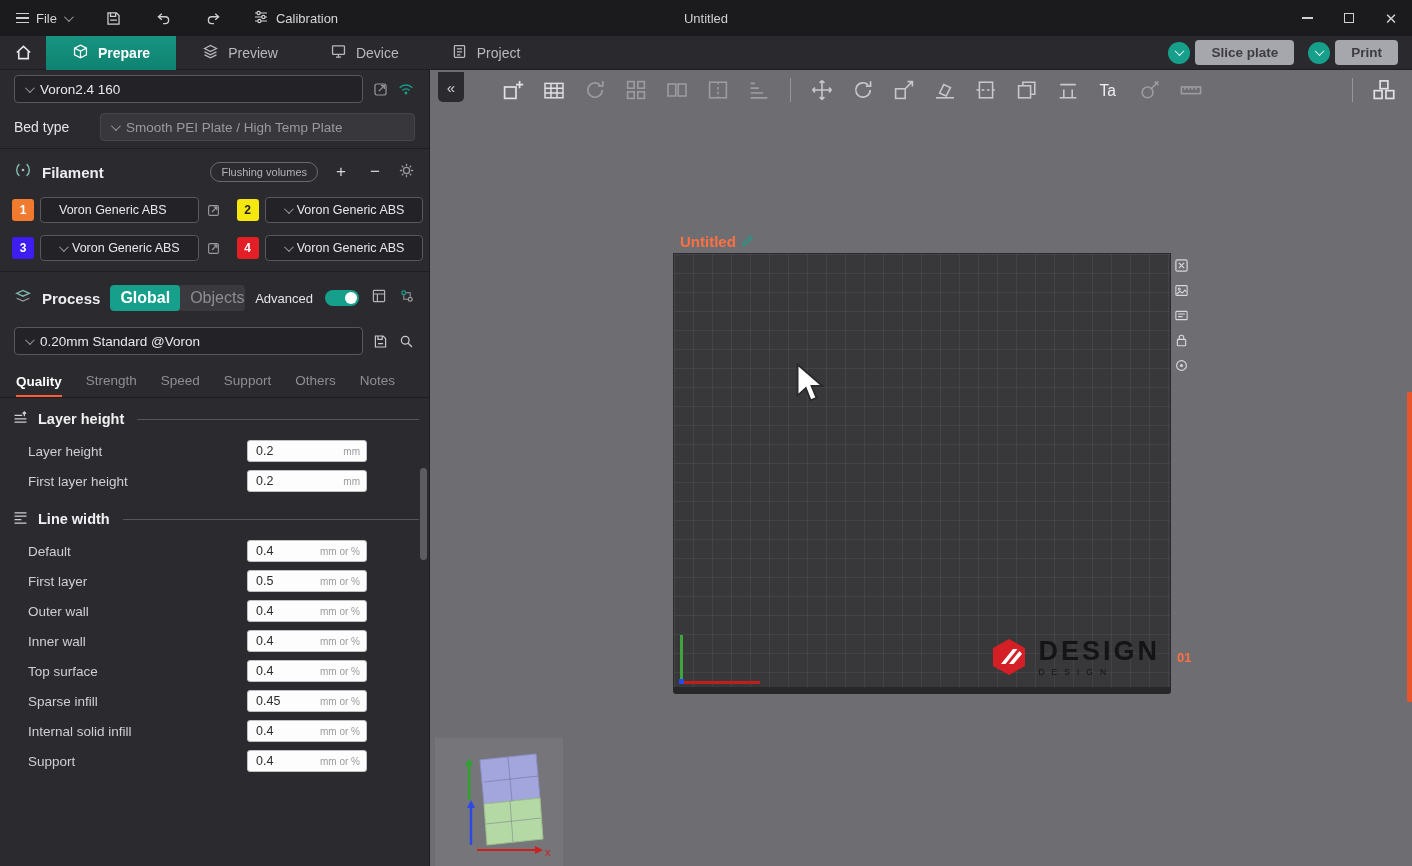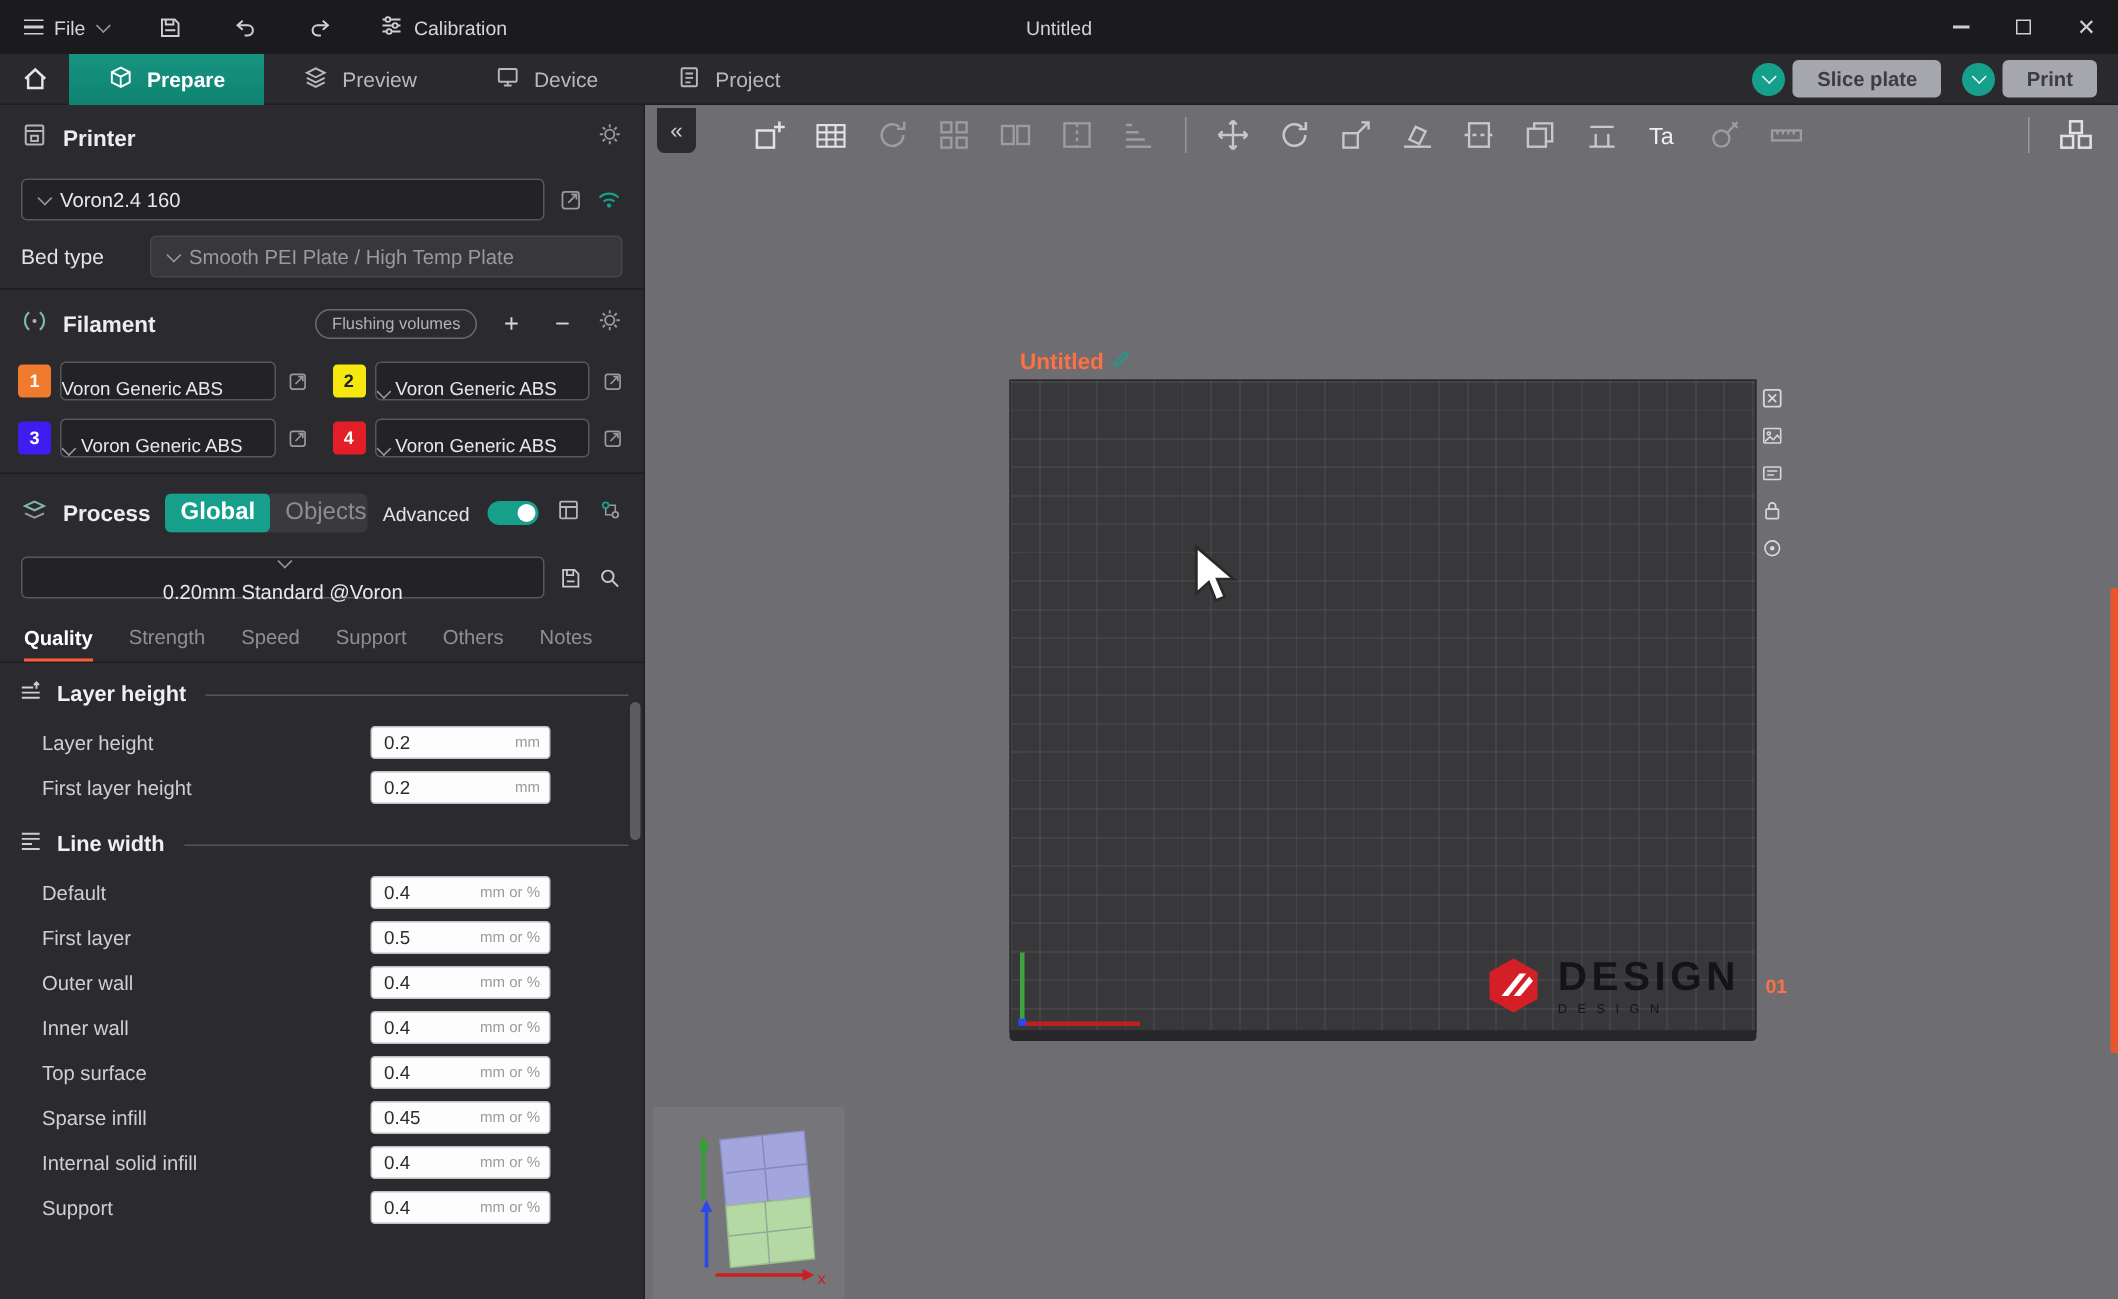--- a/index.html
+++ b/index.html
@@ -49,21 +49,21 @@
   .pill-btn{border:1px solid #6a6a6f;border-radius:11px;color:#b3b3b7;font-size:11px;padding:3px 10px;background:transparent;font-family:inherit;}
   .pm-btn{width:22px;height:22px;color:#d6d6d9;font-size:17px;display:flex;align-items:center;justify-content:center;background:transparent;border:none;font-family:inherit;}
 
   .fil-grid{display:grid;grid-template-columns:1fr 1fr;gap:8px 14px;padding:0 12px;margin-top:2px;}
   .f-slot{display:flex;align-items:center;gap:6px;height:30px;}
   .f-badge{width:22px;height:22px;border-radius:3px;display:flex;align-items:center;justify-content:center;font-size:12px;font-weight:bold;color:#fff;flex:none;}
   .f-badge.f1{background:#f07a2d;}
   .f-badge.f2{background:#f6e70e;color:#222;}
   .f-badge.f3{background:#3d1df0;}
   .f-badge.f4{background:#e21f26;}
-  .f-combo{display:flex;align-items:flex-end;gap:6px;height:26px;background:#232327;border:1px solid #57575c;border-radius:4px;padding:0 0;font-size:12.5px;color:#e8e8ea;flex:1;min-width:0;white-space:nowrap;overflow:hidden;}
+  .f-combo{display:flex;align-items:center;gap:6px;height:26px;background:#232327;border:1px solid #57575c;border-radius:4px;padding:0 18px;font-size:12.5px;color:#e8e8ea;flex:1;min-width:0;white-space:nowrap;overflow:hidden;}
   .mini-icon{width:18px;height:18px;flex:none;display:flex;align-items:center;justify-content:center;}
 
   .proc-head{display:flex;align-items:center;gap:10px;height:48px;padding:0 14px;}
   .seg{display:flex;background:#3a3a3e;border-radius:4px;overflow:hidden;font-size:16px;}
   .seg .on{background:#16a08b;color:#fff;padding:4px 10px;border-radius:4px;font-weight:bold;}
   .seg .off{color:#8d8d92;padding:4px 10px;}
   .adv-label{font-size:13px;color:#e4e4e7;text-align:right;}
   .switch{width:34px;height:16px;border-radius:9px;background:#16a08b;position:relative;}
   .switch .knob{position:absolute;right:2px;top:2px;width:12px;height:12px;border-radius:50%;background:#fff;}
 
@@ -242,41 +242,20 @@
         <span class="teal-chev">
             <span class="chev"></span>
           </span>
         <button class="action-btn">Print</button>
       </div>
     </div>
   </div>
 
   <div class="sidebar">
 
-    <div class="sec-head">
-      <span>
-        <svg width="18" height="18" viewBox="0 0 20 20">
-            <g fill="none" stroke="#b5b5b8" stroke-width="1.5">
-              <rect x="3.5" y="3" width="13" height="14" rx="1"></rect>
-              <path d="M3.5 7h13M7.5 10.5h5v4h-5z"></path>
-            </g>
-          </svg>
-      </span>
-      <span class="sec-title">Printer</span>
-      <span class="push">
-        <span>
-          <svg width="17" height="17" viewBox="0 0 20 20">
-              <g stroke="#9a9a9e" stroke-width="1.5" fill="none">
-                <circle cx="10" cy="10" r="3.6"></circle>
-                <path d="M10 2.2v2.6M10 15.2v2.6M2.2 10h2.6M15.2 10h2.6M4.5 4.5l1.8 1.8M13.7 13.7l1.8 1.8M15.5 4.5l-1.8 1.8M6.3 13.7l-1.8 1.8"></path>
-              </g>
-            </svg>
-        </span>
-      </span>
-    </div>
     <div class="row" style="height:38px;">
       <div class="combo" style="max-width:360px;">
         <span class="chev"></span>
         <span>Voron2.4 160</span>
       </div>
       <span class="mini-icon">
         <svg width="17" height="17" viewBox="0 0 20 20">
             <g fill="none" stroke="#9a9a9e" stroke-width="1.4">
               <rect x="3.5" y="3.5" width="13" height="13" rx="2"></rect>
               <path d="M8 12l6-6M10.5 5.5h4v4"></path>
@@ -419,21 +398,21 @@
         <span>
           <svg width="16" height="16" viewBox="0 0 20 20">
               <circle cx="6" cy="6" r="2.4" fill="none" stroke="#16a08b" stroke-width="1.5"></circle>
               <circle cx="14" cy="14" r="2.4" fill="none" stroke="#9a9a9e" stroke-width="1.5"></circle>
               <path d="M6 9v5h5M14 11V6H9" fill="none" stroke="#9a9a9e" stroke-width="1.3"></path>
             </svg>
         </span>
       </span>
     </div>
     <div class="row" style="height:38px;">
-      <div class="combo" style="max-width:350px;flex-direction:column;">
+      <div class="combo" style="max-width:350px;">
         <span class="chev"></span>
         <span>0.20mm Standard @Voron</span>
       </div>
       <span class="mini-icon">
         <svg width="17" height="17" viewBox="0 0 20 20">
             <g fill="none" stroke="#c9c9cc" stroke-width="1.4">
               <path d="M4 3.5h9l3 3v10H4z"></path>
               <path d="M7 3.5v4h5v-4M7 12.5h6"></path>
             </g>
           </svg>

